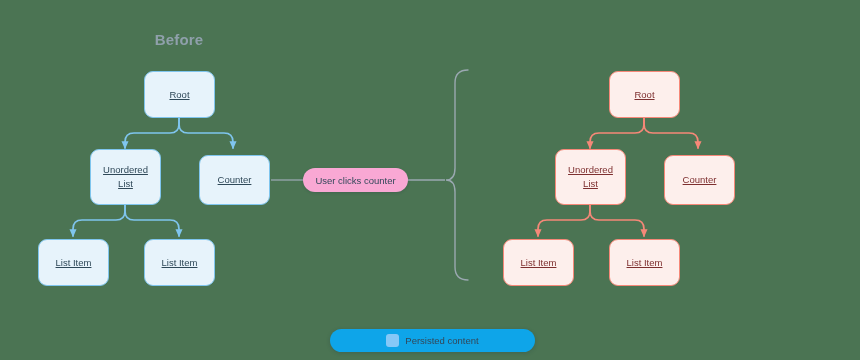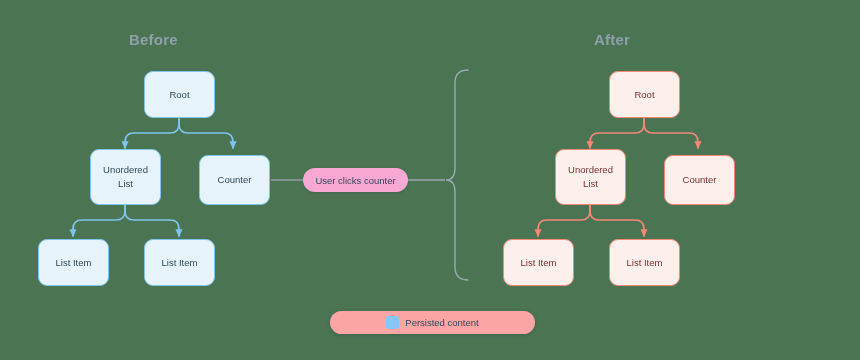--- a/index.html
+++ b/index.html
@@ -26,34 +26,36 @@
     height: 360px;
     pointer-events: none;
   }
 
   .section-title {
     position: absolute;
     font-size: 15px;
     font-weight: bold;
     color: #8fa0ab;
     letter-spacing: 0.2px;
+    text-align: center;
     white-space: nowrap;
   }
 
   .node {
     position: absolute;
     box-sizing: border-box;
     border-radius: 9px;
     display: flex;
     align-items: center;
     justify-content: center;
     text-align: center;
     font-size: 9.5px;
     line-height: 1.45;
     padding: 10px 4px;
+    text-decoration: underline;
   }
   .node.blue {
     background: #e7f3fb;
     border: 1.6px solid #7fc5ee;
     color: #2f4858;
   }
   .node.red {
     background: #fdefec;
     border: 1.6px solid #f68878;
     color: #7d2f2f;
@@ -69,28 +71,29 @@
     justify-content: center;
     font-size: 9.5px;
     color: #33485a;
     box-shadow: 0 1px 3px rgba(20,40,60,0.18);
     white-space: nowrap;
   }
 
   .legend {
     position: absolute;
     box-sizing: border-box;
-    background: #fca5a5;
+    background: #0ea5e9;
     border-radius: 999px;
     display: flex;
     align-items: center;
     justify-content: center;
     gap: 14px;
     padding: 0 16px;
     box-shadow: 0 1px 4px rgba(20,40,60,0.2);
+    margin-top: 18px;
   }
   .legend-item {
     display: flex;
     align-items: center;
     gap: 6px;
     white-space: nowrap;
   }
   .swatch {
     width: 13px;
     height: 13px;
@@ -181,21 +184,20 @@
   </div>
 
   <div class="node blue" style="left:144px; top:239px; width:71px; height:47px;">
     <span>List Item</span>
   </div>
 
   <div class="pill" style="left:303px; top:168px; width:105px; height:24px;">
     <span>User clicks counter</span>
   </div>
 
-  <div class="section-title" style="left:594px; top:31px; width:100px;">After</div>
 
   <div class="node red" style="left:609px; top:71px; width:71px; height:47px;">
     <span>Root</span>
   </div>
 
   <div class="node red" style="left:555px; top:149px; width:71px; height:56px; flex-direction:column;">
     <span>Unordered</span>
     <span>List</span>
   </div>
 

